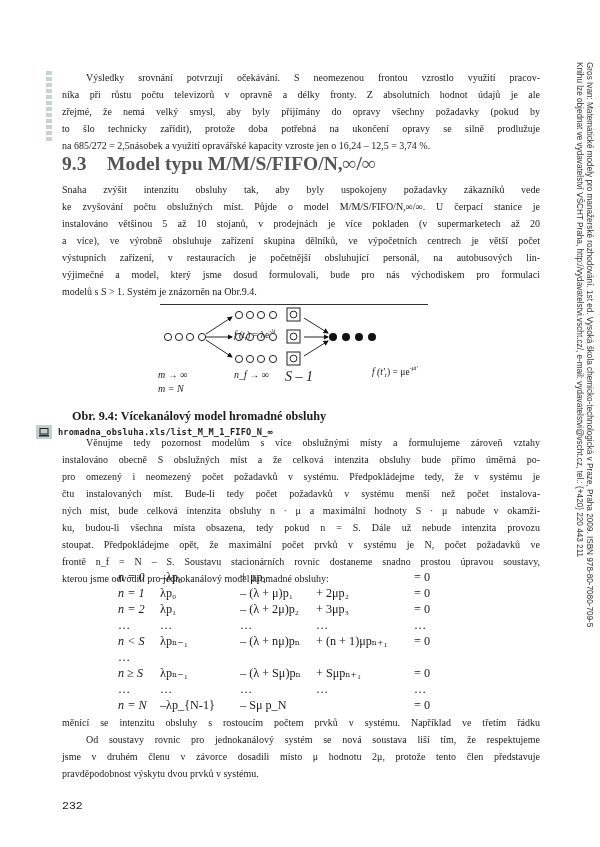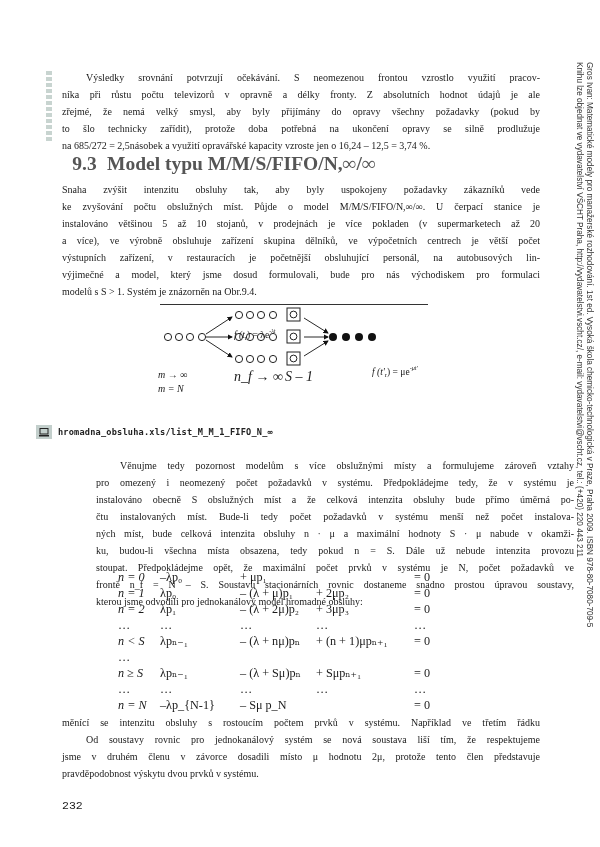--- a/index.html
+++ b/index.html
@@ -8,21 +8,21 @@
   .page { position: absolute; left: 0; top: 0; width: 600px; height: 847px; }
   .para { position: absolute; left: 62px; width: 478px; font-size: 10px; line-height: 17px;
           text-align: justify; margin: 0; font-family: Liberation Serif, serif; }
   .para .line { display: block; white-space: nowrap; text-align-last: justify; }
   .para .line.last { text-align-last: left; }
   .para .line.indent { text-indent: 24px; }
   .sidebar-mark { position: absolute; left: 46px; top: 71px; width: 6px; height: 70px;
                   background: repeating-linear-gradient(to bottom, #c8d4d0 0 4px, #ffffff 4px 6px); }
   .heading { position: absolute; left: 62px; top: 153px; font-size: 19.5px; font-weight: bold;
              color: #555555; margin: 0; white-space: nowrap; }
-  .heading .num { display: inline-block; width: 45px; text-align: center; }
+  .heading .num { display: inline-block; width: 45px; }
   .figure { position: absolute; left: 150px; top: 300px; width: 285px; height: 100px; }
   .fig-top-rule { position: absolute; left: 160px; top: 304px; width: 268px; height: 1px; background: #333; }
   .caption { position: absolute; left: 72px; top: 409px; font-size: 12.2px; font-weight: bold; margin: 0; white-space: nowrap; }
   .filelink { position: absolute; left: 36px; top: 425px; display: flex; align-items: center; gap: 6px; }
   .file-icon { width: 16px; height: 14px; background: #c3cfcc; display: flex; align-items: center; justify-content: center; }
   .file-label { font-family: "DejaVu Sans Mono", monospace; font-size: 8.6px; font-weight: bold; letter-spacing: 0.2px; color: #222; }
   .equations { position: absolute; left: 118px; top: 569px; font-size: 12.2px; line-height: 16px; }
   .eq-row { display: flex; white-space: nowrap; height: 16px; }
   .eq-row span { display: inline-block; }
   .c0 { width: 42px; } .c1 { width: 80px; } .c2 { width: 76px; } .c3 { width: 98px; } .c4 { width: 40px; }
@@ -122,41 +122,42 @@
         <circle cx="209" cy="37" r="4"></circle>
         <circle cx="222" cy="37" r="4"></circle>
     </g>
   </svg>
 
   <div style="position:absolute; left:234px; top:330px; font-size:9.5px; white-space:nowrap;">
     <span class="it">f (t</span><sub>r</sub><span>) = λe</span><sup class="it">-λt</sup>
   </div>
   <div style="position:absolute; left:158px; top:369px; font-size:10px; white-space:nowrap;" class="it">m → ∞</div>
   <div style="position:absolute; left:158px; top:383px; font-size:10px; white-space:nowrap;" class="it">m = N</div>
-  <div style="position:absolute; left:234px; top:369px; font-size:14px; white-space:nowrap;" class="it">n_f → ∞</div>
+  <div style="position:absolute; left:234px; top:369px; font-size:10px; white-space:nowrap;" class="it">n_f → ∞</div>
   <div style="position:absolute; left:285px; top:369px; font-size:14px; white-space:nowrap;" class="it">S – 1</div>
   <div style="position:absolute; left:372px; top:367px; font-size:9.5px; white-space:nowrap;">
     <span class="it">f (t'</span><sub>r</sub><span>) = μe</span><sup class="it">-μt'</sup>
   </div>
 
+  <p class="caption">Obr. 9.4: Vícekanálový model hromadné obsluhy</p>
 
   <div class="filelink">
     <span class="file-icon">
       <svg width="10" height="9" viewBox="0 0 10 9">
           <rect x="1" y="0.5" width="8" height="5.5" fill="none" stroke="#222" stroke-width="1"></rect>
           <rect x="0" y="7" width="10" height="1.5" fill="#222"></rect>
         </svg>
     </span>
     <span class="file-label">hromadna_obsluha.xls/list_M_M_1_FIFO_N_∞</span>
   </div>
 
-  <div class="para" style="top:457px;margin-left:34px;">
+  <div class="para" style="top:434px;">
     <span class="line indent">Věnujme tedy pozornost modelům s více obslužnými místy a formulujeme zároveň vztahy</span>
+    <span class="line">instalováno obecně S obslužných míst a že celková intenzita obsluhy bude přímo úměrná po-</span>
     <span class="line">pro omezený i neomezený počet požadavků v systému. Předpokládejme tedy, že v systému je</span>
-    <span class="line">instalováno obecně S obslužných míst a že celková intenzita obsluhy bude přímo úměrná po-</span>
     <span class="line">čtu instalovaných míst. Bude-li tedy počet požadavků v systému menší než počet instalova-</span>
     <span class="line">ných míst, bude celková intenzita obsluhy n · μ a maximální hodnoty S · μ nabude v okamži-</span>
     <span class="line">ku, budou-li všechna místa obsazena, tedy pokud n = S. Dále už nebude intenzita provozu</span>
     <span class="line">stoupat. Předpokládejme opět, že maximální počet prvků v systému je N, počet požadavků ve</span>
     <span class="line">frontě n_f = N – S. Soustavu stacionárních rovnic dostaneme snadno prostou úpravou soustavy,</span>
     <span class="line last">kterou jsme odvodili pro jednokanálový model hromadné obsluhy:</span>
   </div>
 
   <div class="equations">
     <div class="eq-row">

